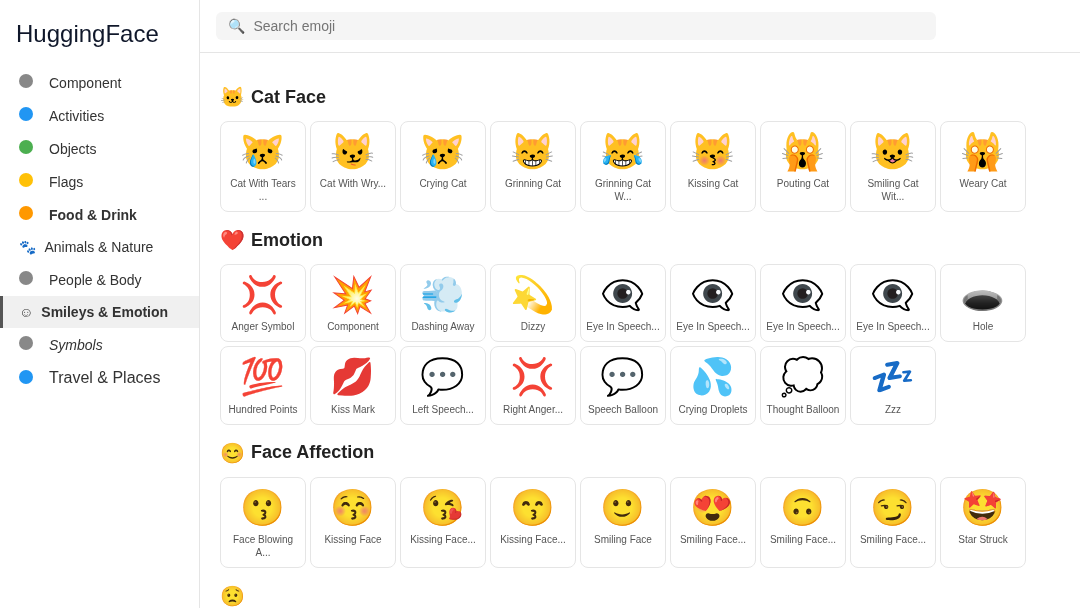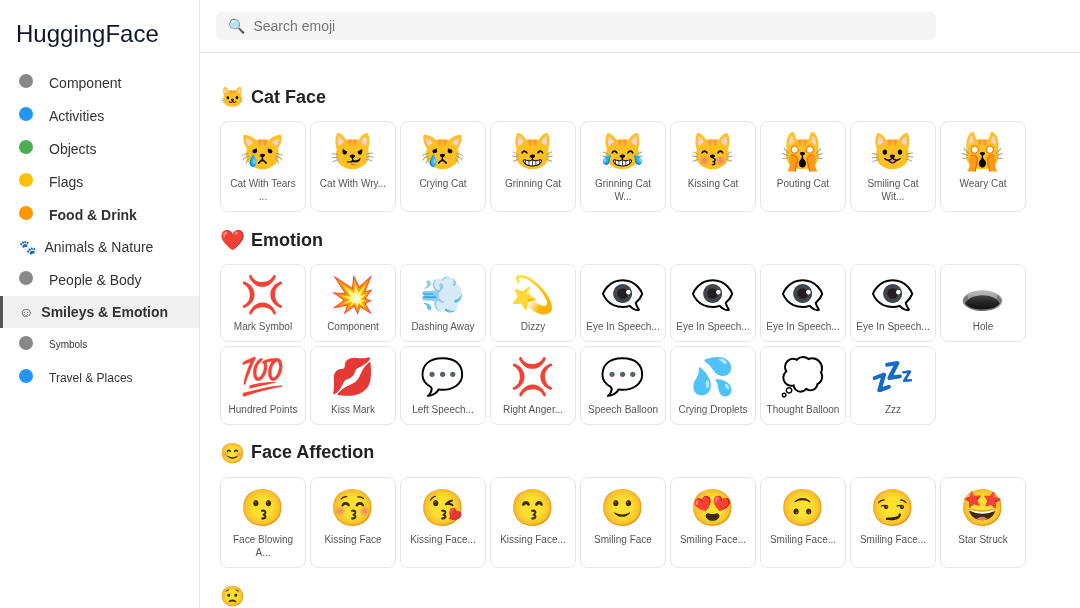--- a/index.html
+++ b/index.html
@@ -156,25 +156,25 @@
       <div class="sidebar-item">
         <span style="margin-right: 8px; font-size: 14px;"><span class="dot dot-gray"></span></span>
         <span style="font-size: 14px;">People &amp; Body</span>
       </div>
       <div class="sidebar-item active">
         <span style="margin-right: 8px; font-size: 14px;">☺</span>
         <span style="font-size: 14px;">Smileys &amp; Emotion</span>
       </div>
       <div class="sidebar-item">
         <span style="margin-right: 8px; font-size: 14px;"><span class="dot dot-gray"></span></span>
-        <span style="font-size: 10px;">Symbols</span>
+        <span style="font-size: 14px; font-style: italic;">Symbols</span>
       </div>
       <div class="sidebar-item">
         <span style="margin-right: 8px; font-size: 14px;"><span class="dot dot-blue"></span></span>
-        <span style="font-size: 12px;">Travel &amp; Places</span>
+        <span style="font-size: 16px;">Travel &amp; Places</span>
       </div>
     </div>
 </div>
 
 <div id="main">
   <div id="search-bar">
     <div id="search-wrapper">
       <span class="search-icon">🔍</span>
       <input id="search-input" type="text" placeholder="Search emoji" style="">
     </div>
@@ -223,21 +223,21 @@
             <div class="emoji-label">Weary Cat</div>
           </div>
         </div>
         <div class="section-header">
           <span class="section-icon">❤️</span>
           <span>Emotion</span>
         </div>
         <div class="emoji-grid">
           <div class="emoji-cell">
             <div class="emoji-symbol">💢</div>
-            <div class="emoji-label">Mark Symbol</div>
+            <div class="emoji-label">Anger Symbol</div>
           </div>
           <div class="emoji-cell">
             <div class="emoji-symbol">💥</div>
             <div class="emoji-label">Component</div>
           </div>
           <div class="emoji-cell">
             <div class="emoji-symbol">💨</div>
             <div class="emoji-label">Dashing Away</div>
           </div>
           <div class="emoji-cell">

